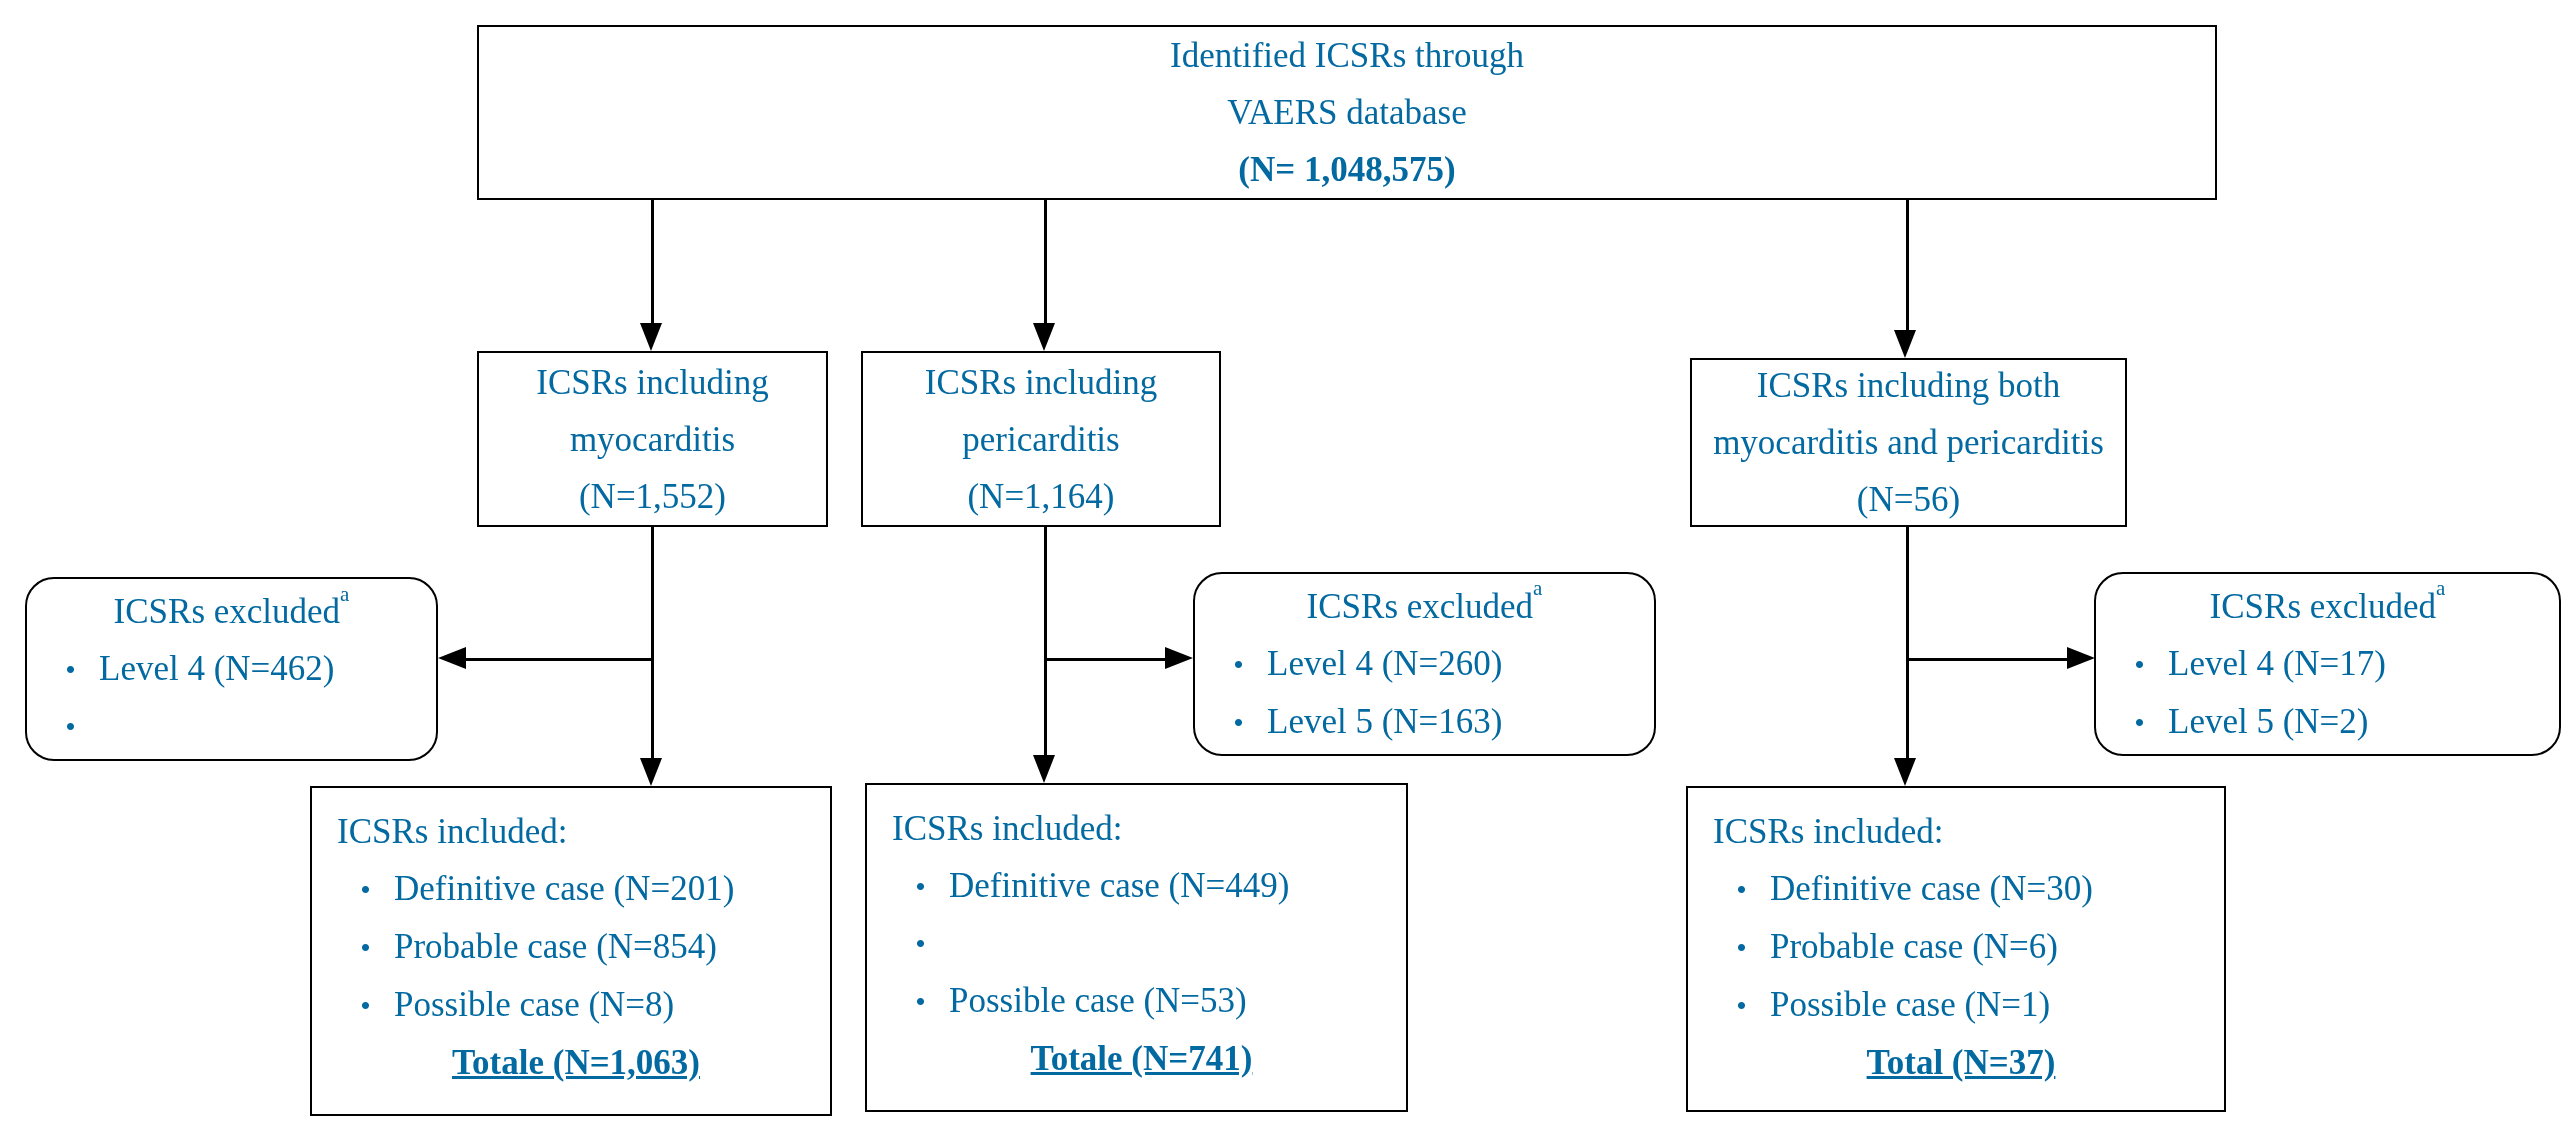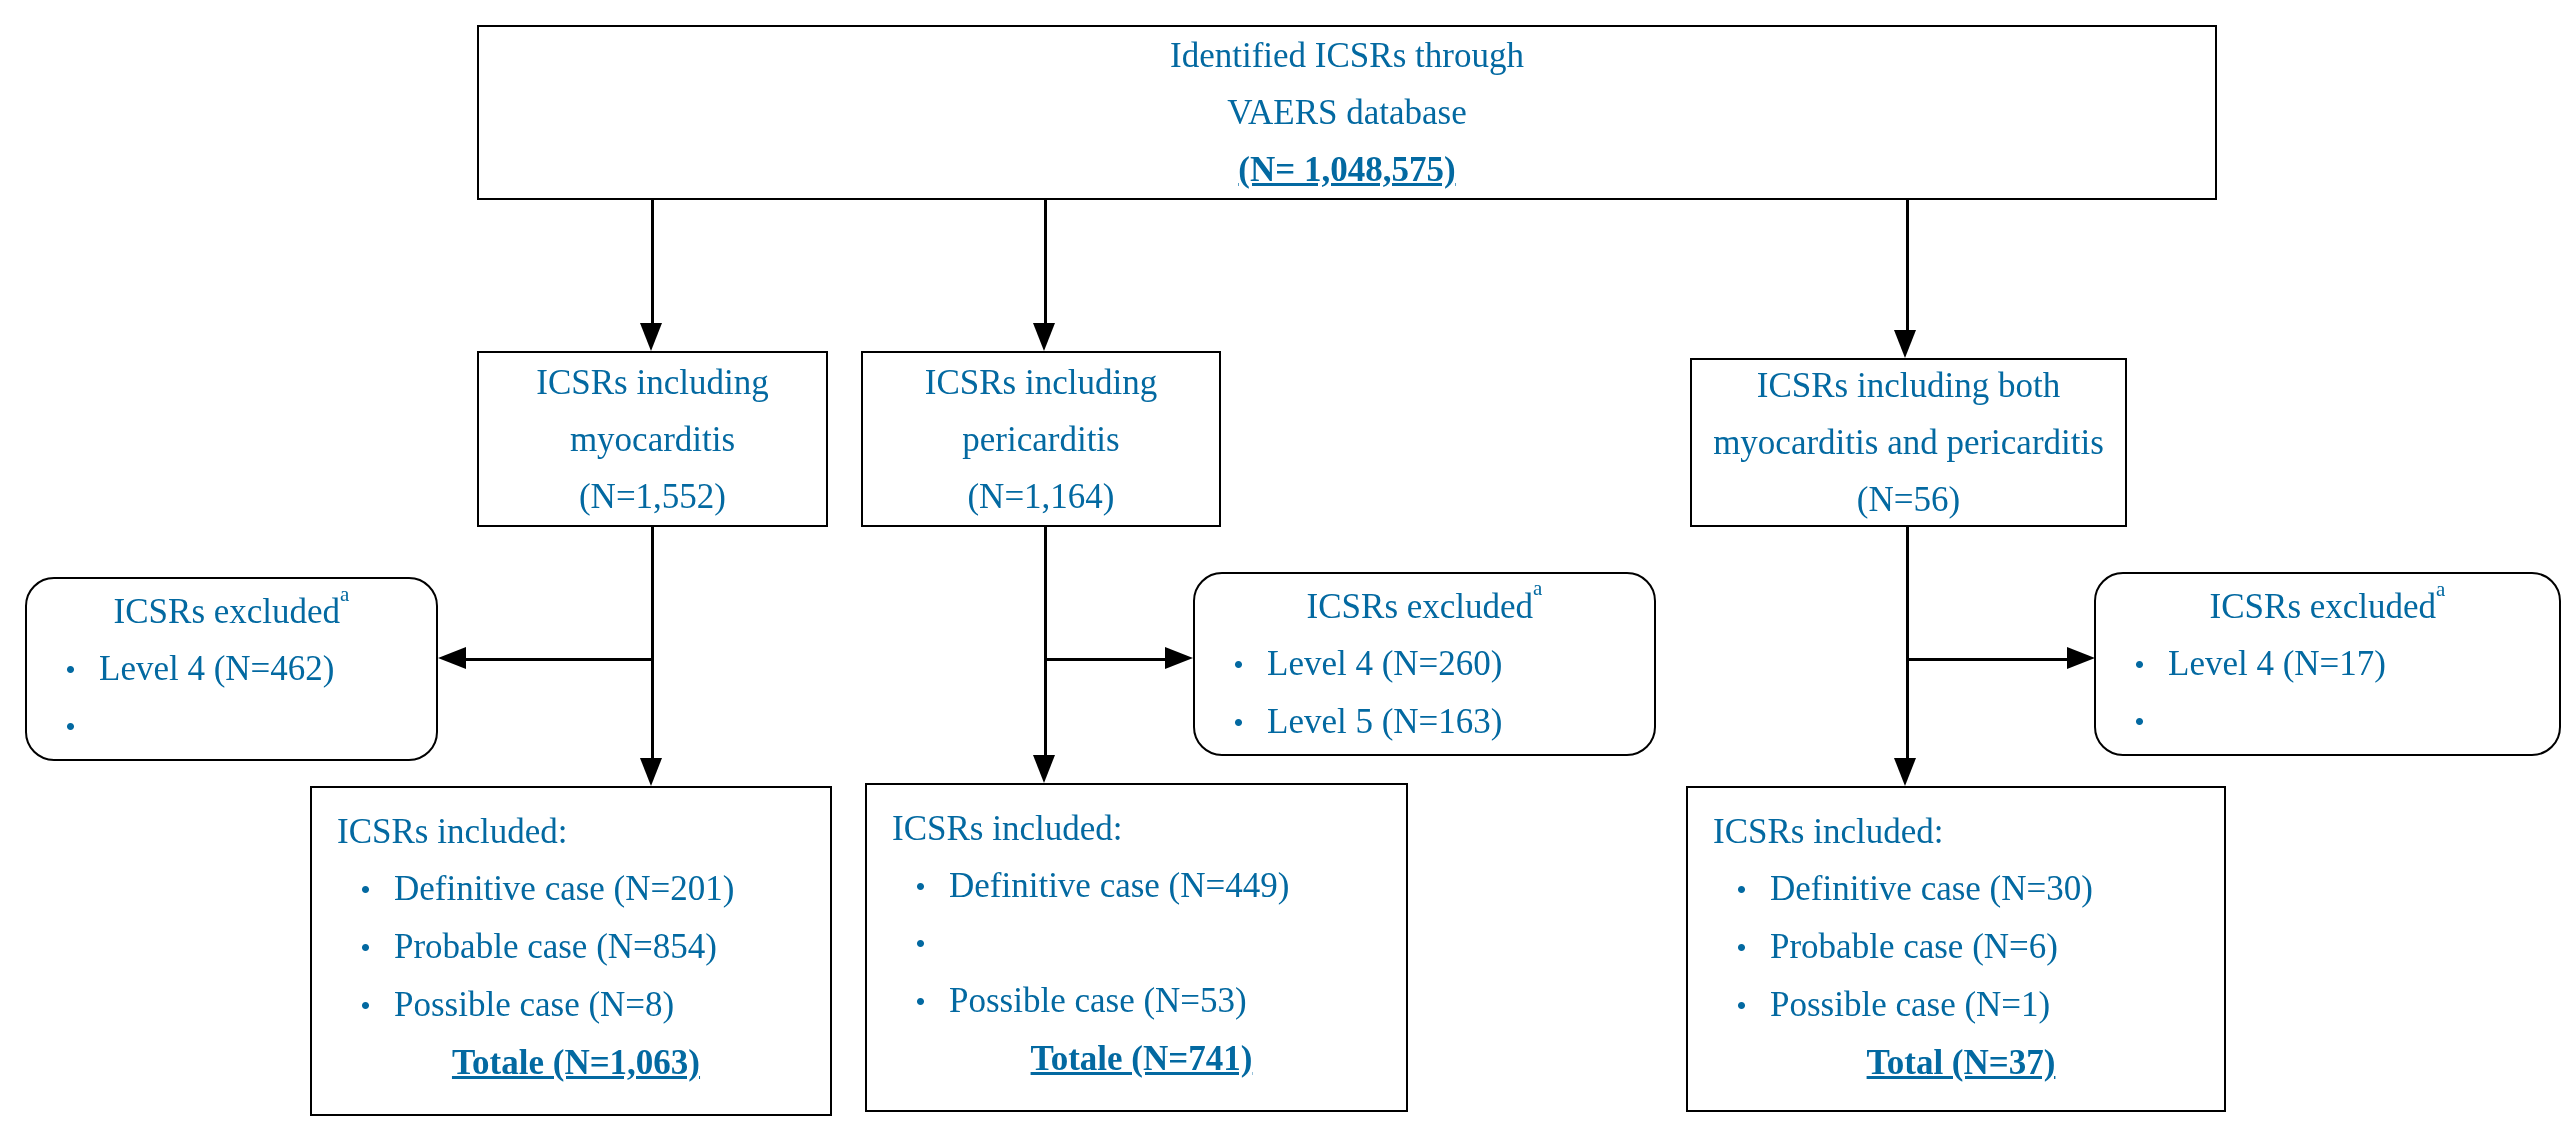--- a/index.html
+++ b/index.html
@@ -28,21 +28,21 @@
     border: 2.5px solid #000000;
     box-sizing: border-box;
   }
   .center-box {
     display: flex;
     flex-direction: column;
     align-items: center;
     justify-content: center;
     text-align: center;
   }
-  .bold { font-weight: bold; text-decoration: underline; }
+  .bold { font-weight: bold; }
   sup.note {
     font-size: 60%;
     position: relative;
     top: -0.45em;
     line-height: 0;
   }
   
   .excl-box {
     display: flex;
     flex-direction: column;
@@ -201,20 +201,21 @@
     </div>
   </div>
   <div class="box excl-box" id="both-excl">
     <div class="excl-title"><span>ICSRs excluded</span><sup class="note">a</sup></div>
     <div class="bullet-row">
       <span class="bullet-glyph">•</span>
       <span class="bullet-text">Level 4 (N=17)</span>
     </div>
     <div class="bullet-row">
       <span class="bullet-glyph">•</span>
+      <span class="bullet-text">Level 5 (N=2)</span>
     </div>
   </div>
 
   <div class="box incl-box" id="myo-incl">
     <div class="incl-title">ICSRs included:</div>
     <div class="bullet-row">
       <span class="bullet-glyph">•</span>
       <span class="bullet-text">Definitive case (N=201)</span>
     </div>
     <div class="bullet-row">

